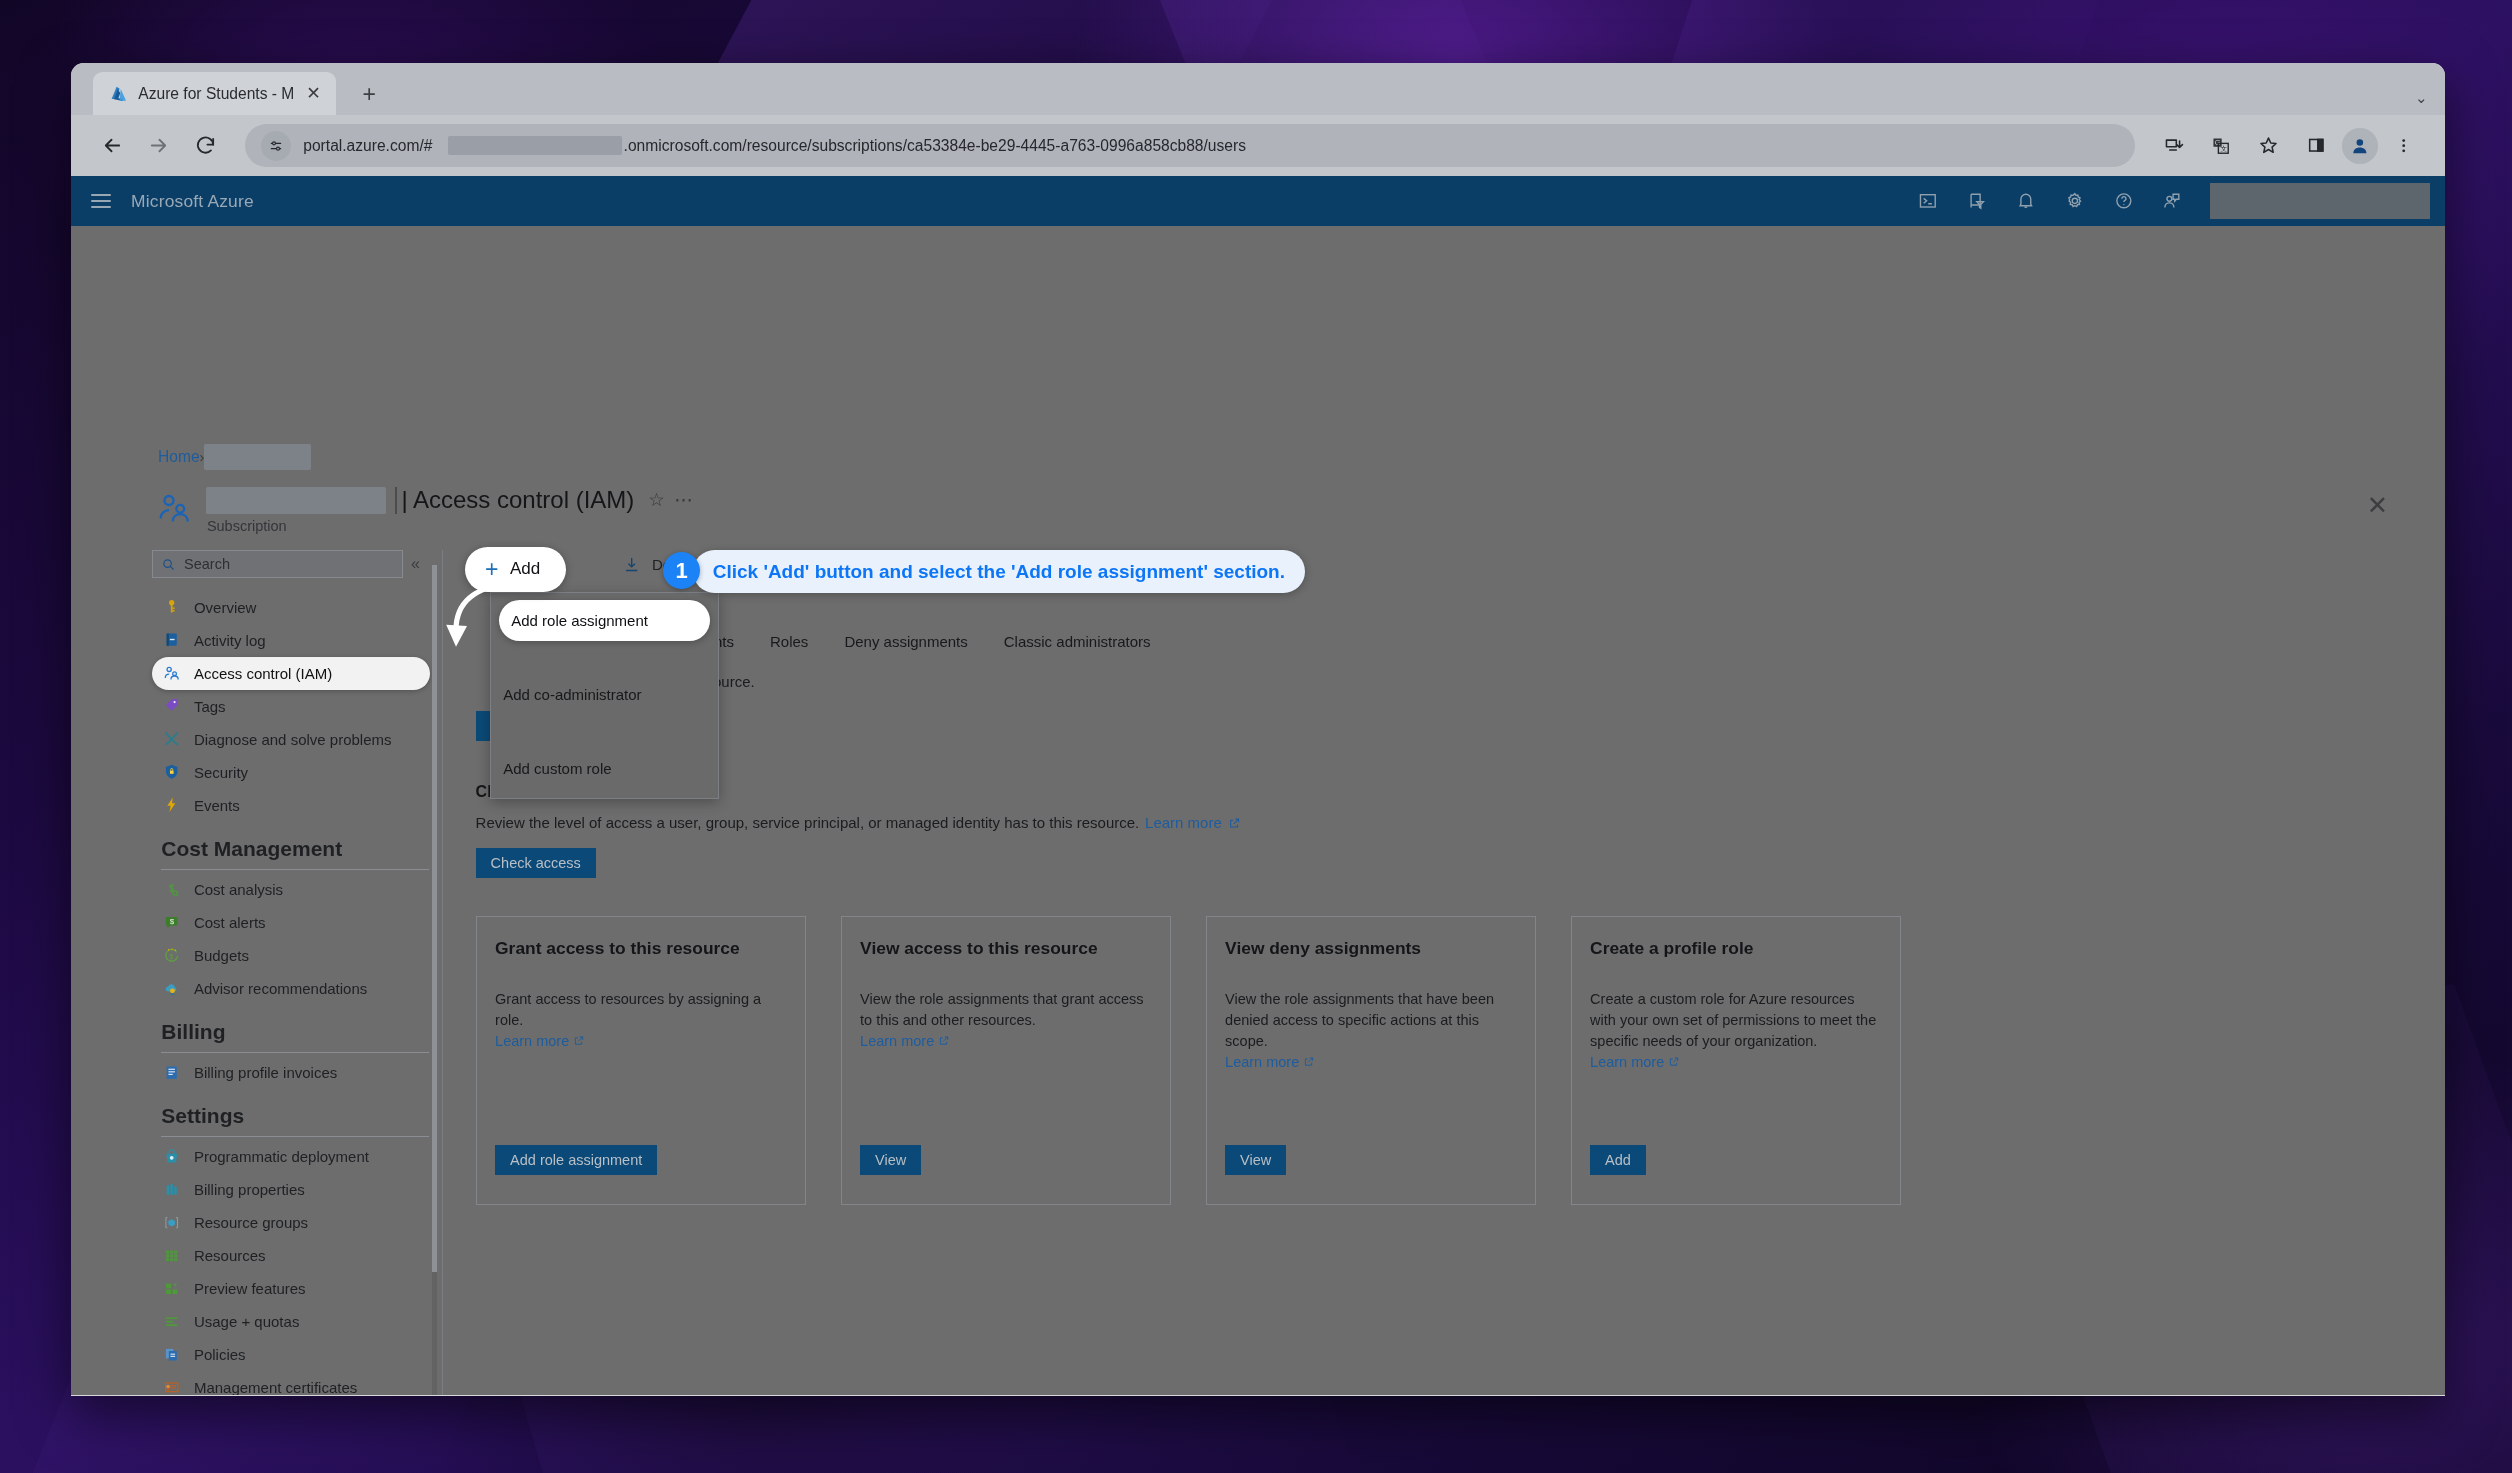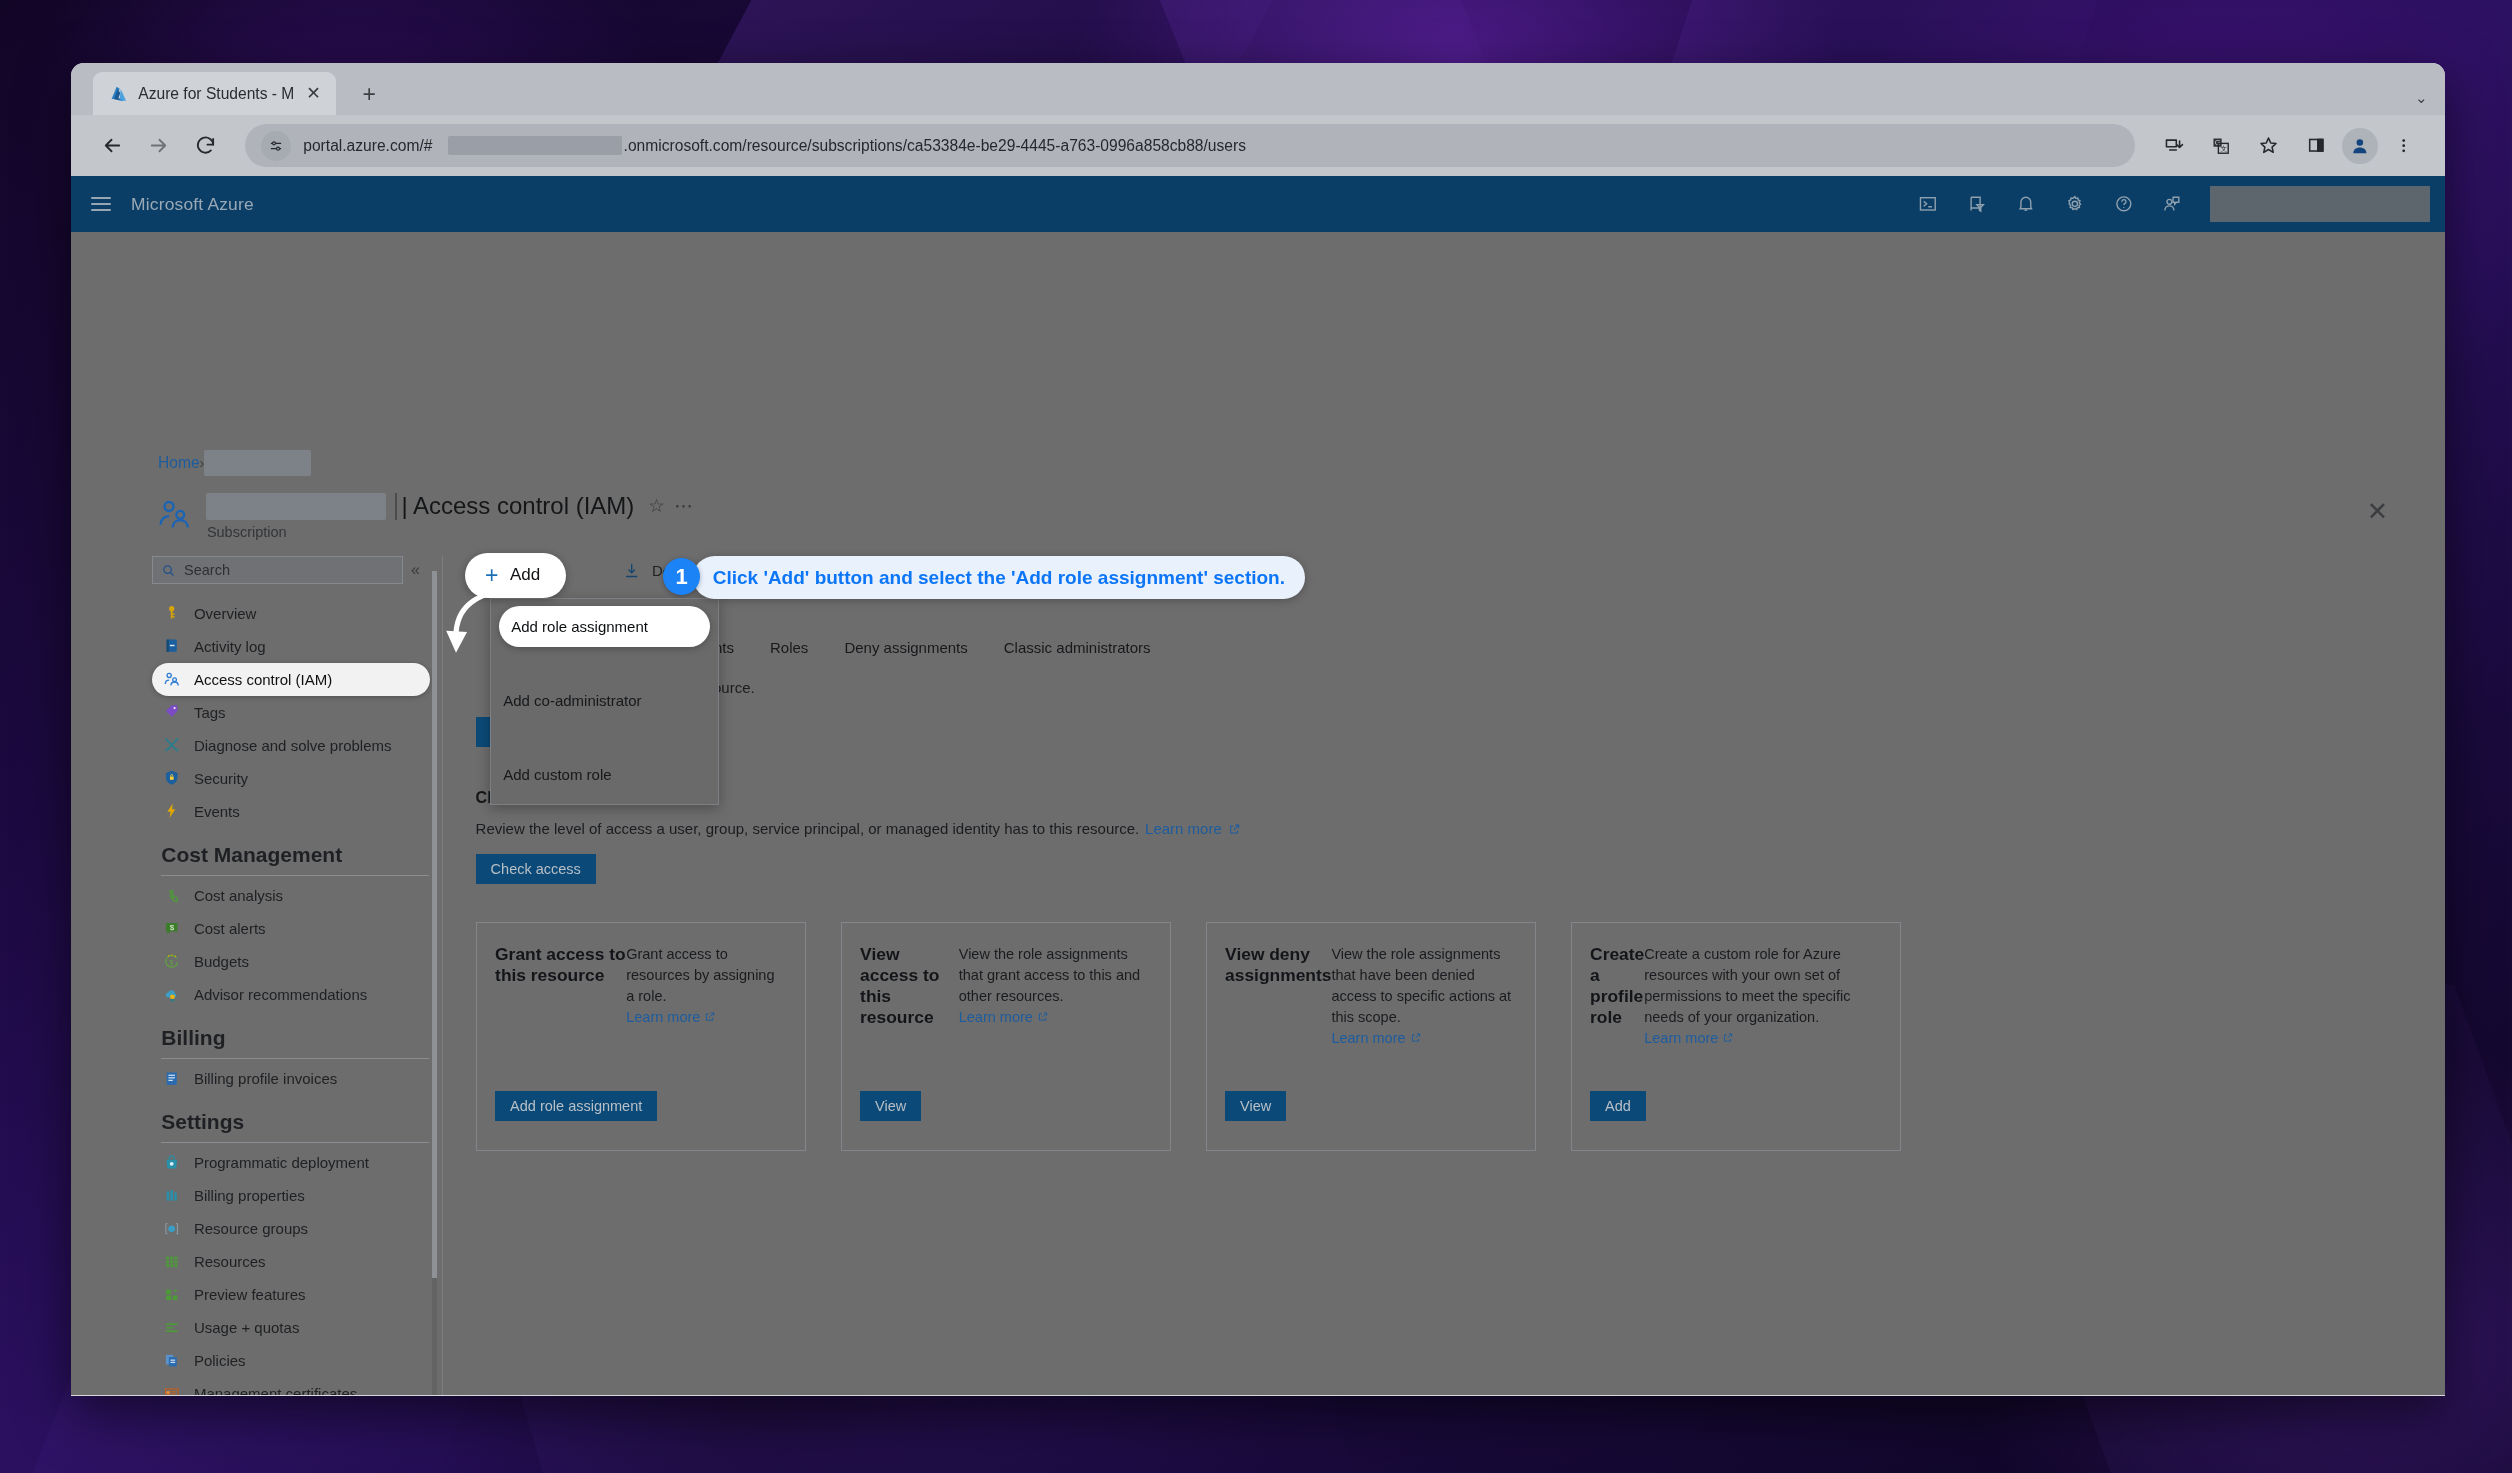--- a/index.html
+++ b/index.html
@@ -51,21 +51,21 @@
   }
   .url-icon { width:30px; height:30px; border-radius:50%; display:flex; align-items:center; justify-content:center; background:#a6aab1; }
   .url-text { font-size:15.6px; color:#26282c; white-space:nowrap; display:flex; align-items:center; }
   .url-redact { display:inline-block; width:174px; height:19.7px; background:#9a9ea6; border-radius:1.7px; margin-right:1.2px;}
   .tb-right { display:flex; align-items:center; gap:3.5px; }
   .avatar-btn { width:36px; height:36px; border-radius:50%; background:#aeb2b9; display:flex; align-items:center; justify-content:center; }
 
   
   .portal { height:calc(100% - 114px); background:#6d6d6d; position:relative; overflow:hidden; }
 
-  .az-header { height:56px; background:#0b3e66; display:flex; align-items:center; padding:0 15px; gap:15px; }
+  .az-header { height:50px; background:#0b3e66; display:flex; align-items:center; padding:0 15px; gap:15px; }
   .hamburger { width:30px; height:30px; display:flex; flex-direction:column; justify-content:center; gap:4px; padding:0 4.6px; }
   .hamburger span { display:block; height:1.7px; background:#97a7b4; border-radius:1.2px; }
   .az-brand { font-size:17.4px; color:#9aa9b6; letter-spacing:0.2px; white-space:nowrap; }
   .az-search {
     width:921px; height:36px; background:#5c646c; display:flex; align-items:center; gap:10.4px;
     padding:0 12.7px; margin-left:143px;
   }
   .az-search-ph { font-size:14.5px; color:#2f3338; white-space:nowrap; }
   .az-hdr-right { margin-left:auto; display:flex; align-items:center; gap:5.8px; }
   .az-icon-btn { width:43px; height:43px; display:flex; align-items:center; justify-content:center; }
@@ -169,22 +169,22 @@
   }
   .mt-view { margin-top:21px; margin-left:4.6px; }
 
   .sec-head { margin-top:42px; font-size:16px; font-weight:bold; color:#141618; padding-left:4.6px; }
   .sec-desc { margin-top:12.7px; font-size:15px; color:#1a1c1f; padding-left:4.6px; display:flex; align-items:center; gap:5.8px; }
   .lnk { color:#1d5c9e; }
   .ext { display:inline-block; width:12.7px; height:12.7px; }
 
   .cards { display:flex; gap:35px; margin-top:38px; padding-left:4.6px; }
   .card {
-    width:330px; height:229px; border:0.6px solid #828589; padding:21px 18.5px 0 18.5px;
-    display:flex; flex-direction:row; position:relative;
+    width:330px; height:289px; border:0.6px solid #828589; padding:21px 18.5px 0 18.5px;
+    display:flex; flex-direction:column; position:relative;
   }
   .card-t { font-size:17.4px; font-weight:bold; color:#131518; margin-bottom:30px; }
   .card-d { font-size:14.5px; color:#1a1c1f; line-height:1.45; }
   .card-btn { position:absolute; left:18.5px; bottom:29px; }
 </style>
 </head>
 <body>
 
 <div class="bg-shards">
   <div class="shard s1"></div>

